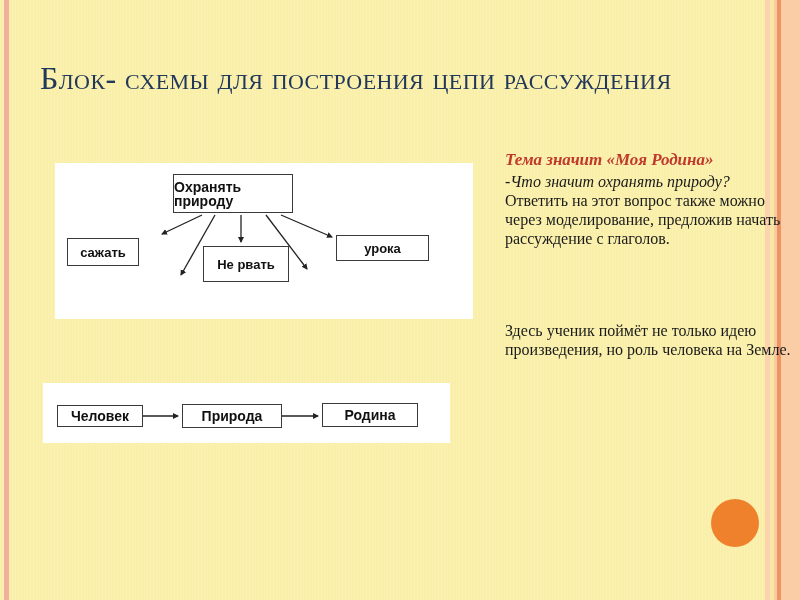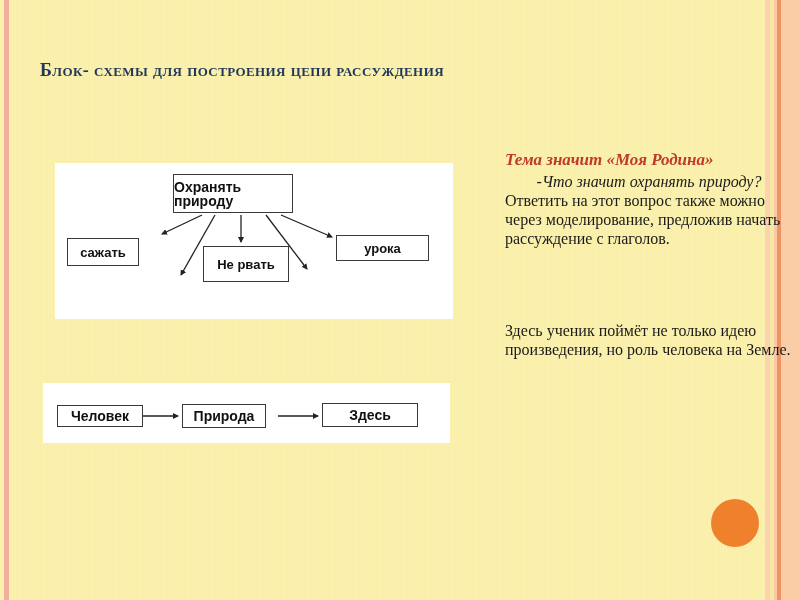--- a/index.html
+++ b/index.html
@@ -24,59 +24,59 @@
     background:linear-gradient(90deg,
       #FBD4AE 0 5px,
       #F6E7A6 5px 9px,
       #F9C9A2 9px 12px,
       var(--right-border-orange,#EE9464) 12px 16px,
       var(--right-border-peach,#FACDA6) 16px 35px);
   }
   .slide-title{
     position:absolute;left:40px;top:60px;width:470px;
     font-variant:small-caps;
-    font-size:18px;font-weight:700;letter-spacing:.4px;
+    font-size:32px;font-weight:400;letter-spacing:.4px;
     color:var(--title,#22385A);
     white-space:nowrap;
   }
   .panel{
     position:absolute;background:var(--panel,#FFFFFF);
   }
-  .panel-1{left:55px;top:163px;width:398px;height:156px;}
+  .panel-1{left:55px;top:163px;width:398px;height:156px;padding-left:20px;}
   .panel-2{left:43px;top:383px;width:407px;height:60px;}
   .panel svg{position:absolute;left:0;top:0;}
   .fc-box{
     position:absolute;box-sizing:border-box;
     border:1.5px solid var(--box-border,#3A3A3A);
     background:var(--panel,#FFFFFF);
     display:flex;align-items:center;justify-content:center;
     font-family:"Liberation Sans", sans-serif;
     font-weight:bold;color:#111;font-size:13px;line-height:1;
   }
   .fc-root{left:118px;top:11px;width:120px;height:39px;font-size:14px;}
   .fc-c0{left:12px;top:75px;width:72px;height:28px;}
   .fc-c1{left:91px;top:117px;width:93px;height:30px;}
   .fc-c2{left:148px;top:83px;width:86px;height:36px;}
   .fc-c3{left:246px;top:110px;width:96px;height:29px;}
   .fc-c4{left:281px;top:72px;width:93px;height:26px;}
   .ch-0{left:14px;top:22px;width:86px;height:22px;font-size:14px;}
-  .ch-1{left:139px;top:21px;width:84px;height:24px;font-size:14px;}
+  .ch-1{left:139px;top:21px;width:100px;height:24px;font-size:14px;}
   .ch-2{left:279px;top:20px;width:96px;height:24px;font-size:14px;}
   .notes{
     position:absolute;color:var(--text-black,#1A1A1A);
     font-size:16px;line-height:1.18;
   }
   .notes-1{left:505px;top:150px;width:288px;}
   .notes-2{left:505px;top:322px;width:294px;}
   .lesson-topic{
     color:var(--heading-red,#C0392B);
     font-style:italic;font-weight:bold;font-size:17px;
     margin:0 0 3px 0;
   }
-  .q{font-style:italic;margin:0;text-align:center;}
+  .q{font-style:italic;margin:0;}
   .a{margin:0;}
   .accent-circle{
     position:absolute;left:711px;top:499px;width:48px;height:48px;
     border-radius:50%;background:var(--accent-circle,#F0812C);
   }
 </style>
 </head>
 <body>
 
 <div class="pinstripes"></div>
@@ -109,21 +109,21 @@
     <defs>
       <marker id="ah2" markerWidth="8" markerHeight="8" refX="5" refY="3" orient="auto" markerUnits="userSpaceOnUse">
         <path d="M0,0 L6,3 L0,6 z" fill="#222"></path>
       </marker>
     </defs>
     <line x1="100" y1="33" x2="135" y2="33" stroke="#222" stroke-width="1.3" marker-end="url(#ah2)"></line>
     <line x1="235" y1="33" x2="275" y2="33" stroke="#222" stroke-width="1.3" marker-end="url(#ah2)"></line>
   </svg>
   <div class="fc-box ch-0">Человек</div>
   <div class="fc-box ch-1">Природа</div>
-  <div class="fc-box ch-2">Здесь</div>
+  <div class="fc-box ch-2">Родина</div>
 </div>
 
 <div class="notes notes-1">
   <p class="lesson-topic">Тема значит «Моя Родина»</p>
   <p class="q">-Что значит охранять природу?</p>
   <p class="a"> Ответить на этот вопрос также можно через моделирование, предложив начать рассуждение с глаголов.</p>
 </div>
 
 <div class="notes notes-2">
   <p class="a">Здесь ученик поймёт не только идею произведения,  но   роль человека на Земле.</p>

